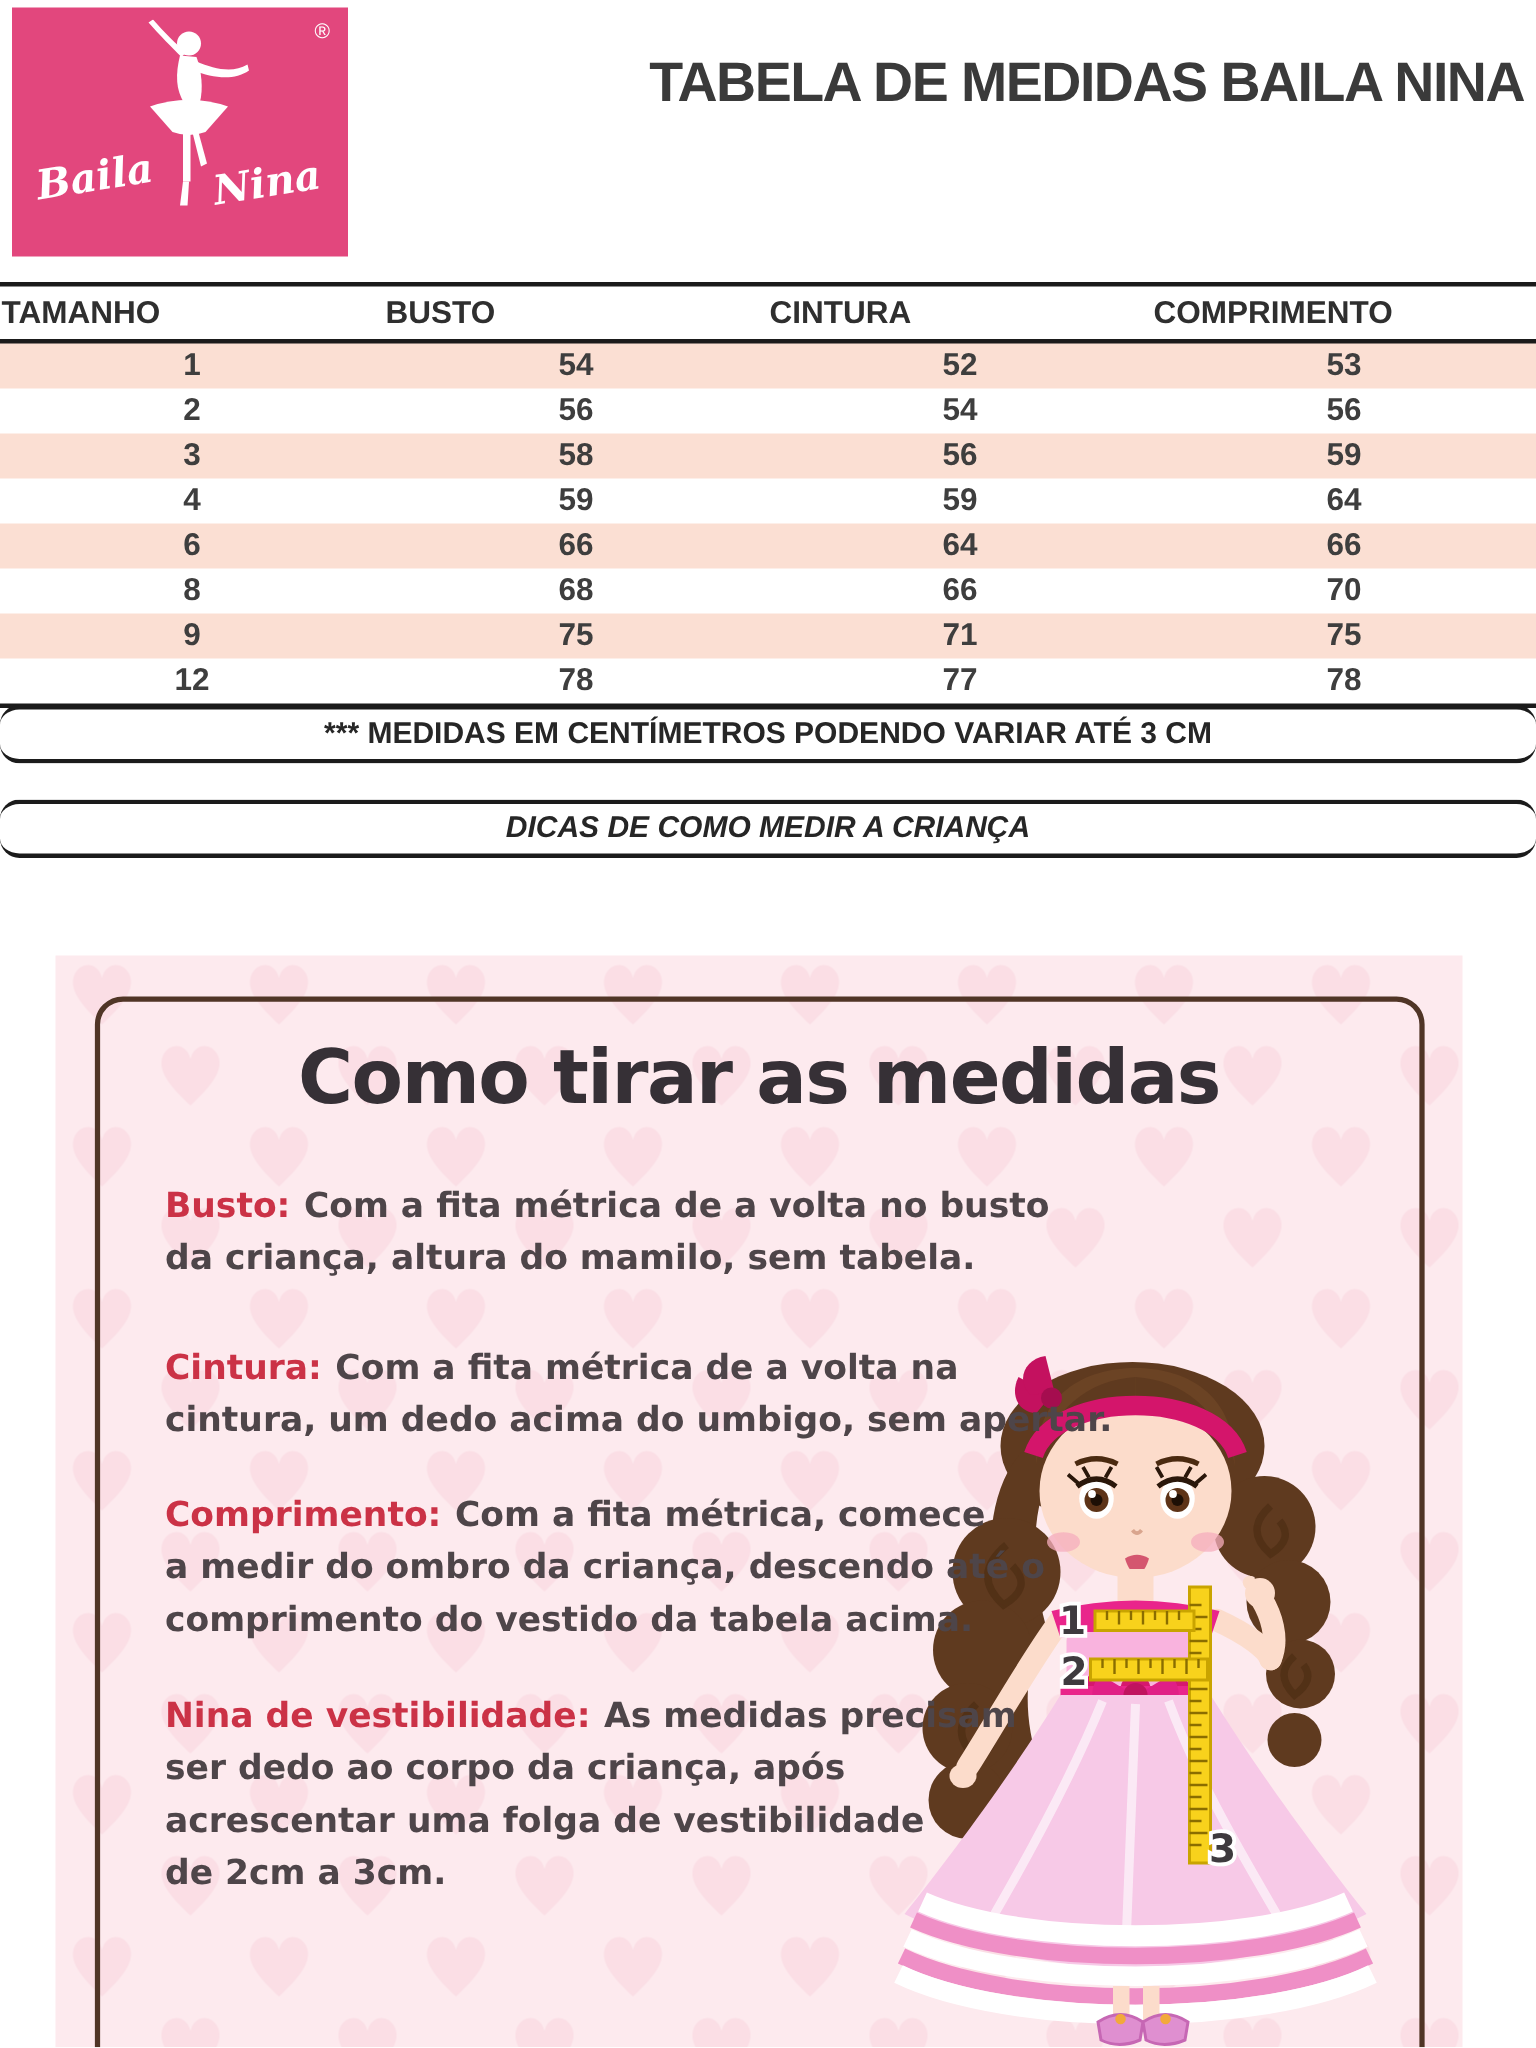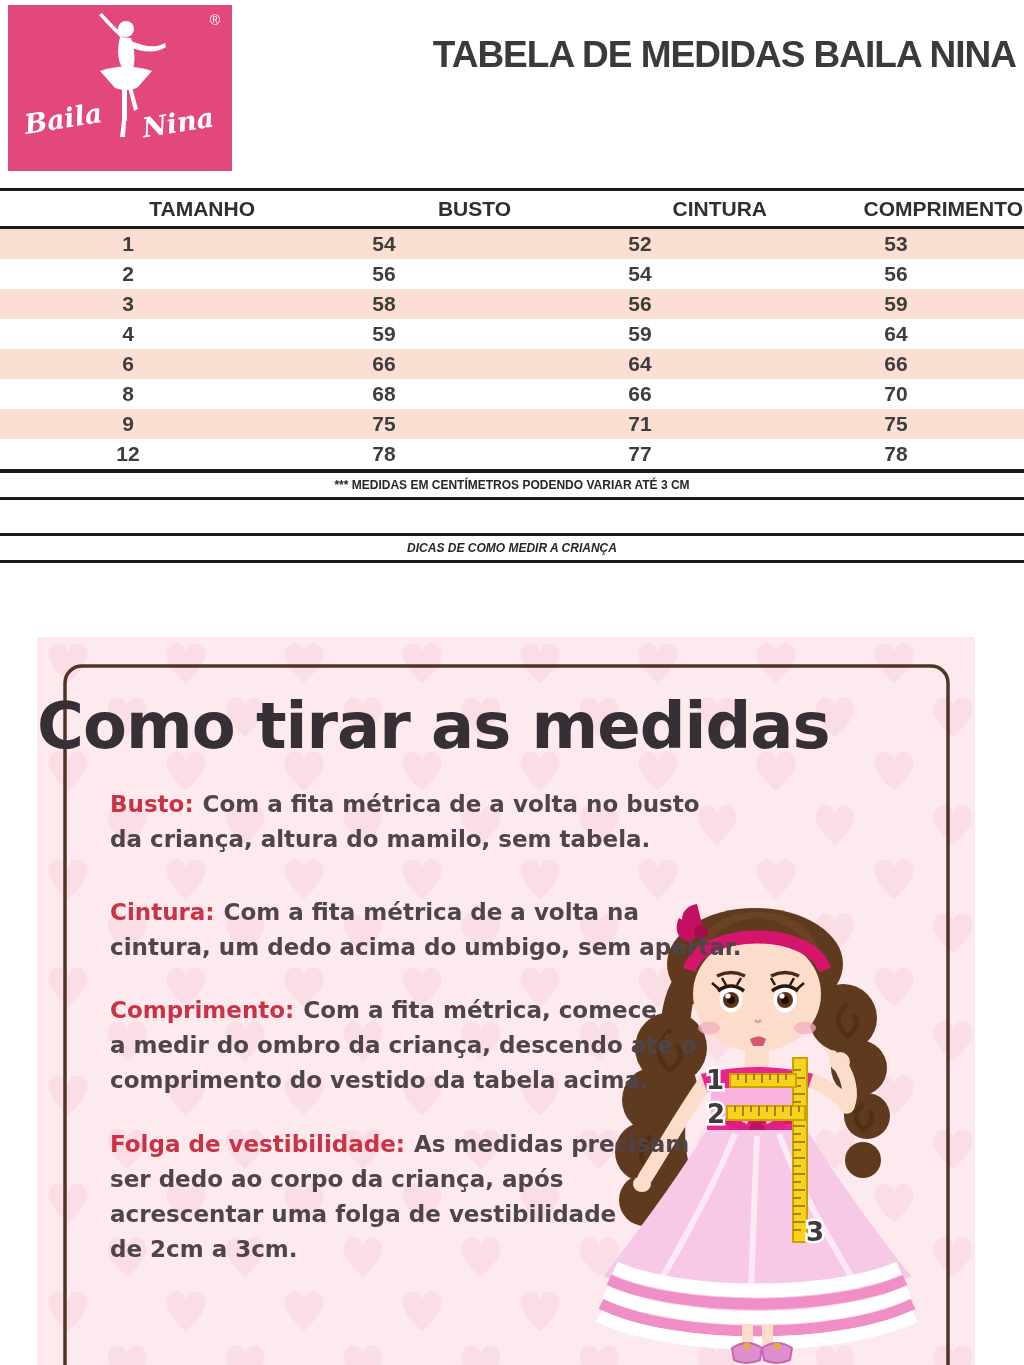--- a/index.html
+++ b/index.html
@@ -16,36 +16,36 @@
   #ballerina{position:absolute;left:66px;top:8px;}
 
   
   #main-title{position:absolute;left:232px;right:8px;top:34px;text-align:right;
               font-size:37px;font-weight:bold;color:#3a3a3a;letter-spacing:-1px;}
 
   
   #size-table{position:absolute;left:0;top:188px;width:1024px;border-collapse:collapse;
               table-layout:fixed;}
   #size-table thead th{height:33px;font-size:21px;font-weight:bold;color:#2f2f2f;
-              border-top:3px solid #1b1b1b;border-bottom:3px solid #1b1b1b;text-align:right;}
+              border-top:3px solid #1b1b1b;border-bottom:3px solid #1b1b1b;text-align:left;}
   #size-table tbody td{height:28px;font-size:21px;font-weight:bold;color:#3e3e3e;text-align:center;}
   #size-table tbody tr:nth-child(odd){background:#fbdfd3;}
   #size-table tbody{border-bottom:3px solid #1b1b1b;}
 
   
   .band{position:absolute;left:0;right:0;border-top:3px solid #1b1b1b;border-bottom:3px solid #1b1b1b;
-        text-align:center;font-weight:bold;font-size:12px;color:#262626;padding:5px 0;}
+        text-align:center;font-weight:bold;font-size:20px;color:#262626;padding:5px 0;border-radius:13px;}
   #band-units{top:470px;}
   #band-tips{top:533px;font-style:italic;}
 
   
   #card{position:absolute;left:37px;top:637px;width:938px;height:728px;background:#fdeaee;overflow:hidden;}
   #card svg.layer{position:absolute;left:0;top:0;}
-  #card-title{position:absolute;left:0;top:52px;width:100%;
-              font-family:"DejaVu Sans",sans-serif;font-weight:bold;font-size:64px;
+  #card-title{position:absolute;left:0;top:52px;width:100%;text-align:center;
+              font-family:"DejaVu Sans",sans-serif;font-weight:bold;font-size:50px;
               letter-spacing:-1px;color:#363036;}
   .sec{position:absolute;left:48px;font-family:"DejaVu Sans",sans-serif;font-weight:bold;
        font-size:23px;line-height:35px;color:#4e4549;white-space:nowrap;margin-left:25px;}
   .sec .lbl{color:#cb3246;margin-right:9px;}
   #sec-busto{top:150px;}
   #sec-cintura{top:258px;}
   #sec-comprimento{top:356px;}
   #sec-folga{top:490px;}
   #girl-svg{position:absolute;left:548px;top:241px;}
   #frame-svg{position:absolute;left:0;top:0;}
@@ -287,20 +287,20 @@
       <span>cintura, um dedo acima do umbigo, sem apertar.</span>
     </div>
 
     <div class="sec" id="sec-comprimento">
       <span class="lbl">Comprimento:</span><span>Com a fita métrica, comece</span><br>
       <span>a medir do ombro da criança, descendo até o</span><br>
       <span>comprimento do vestido da tabela acima.</span>
     </div>
 
     <div class="sec" id="sec-folga">
-      <span class="lbl">Folga de vestibilidade:</span><span>As medidas precisam</span><br>
+      <span class="lbl">Nina de vestibilidade:</span><span>As medidas precisam</span><br>
       <span>ser dedo ao corpo da criança, após</span><br>
       <span>acrescentar uma folga de vestibilidade</span><br>
       <span>de 2cm a 3cm.</span>
     </div>
 
   </div>
 </div>
 
 </body></html>

